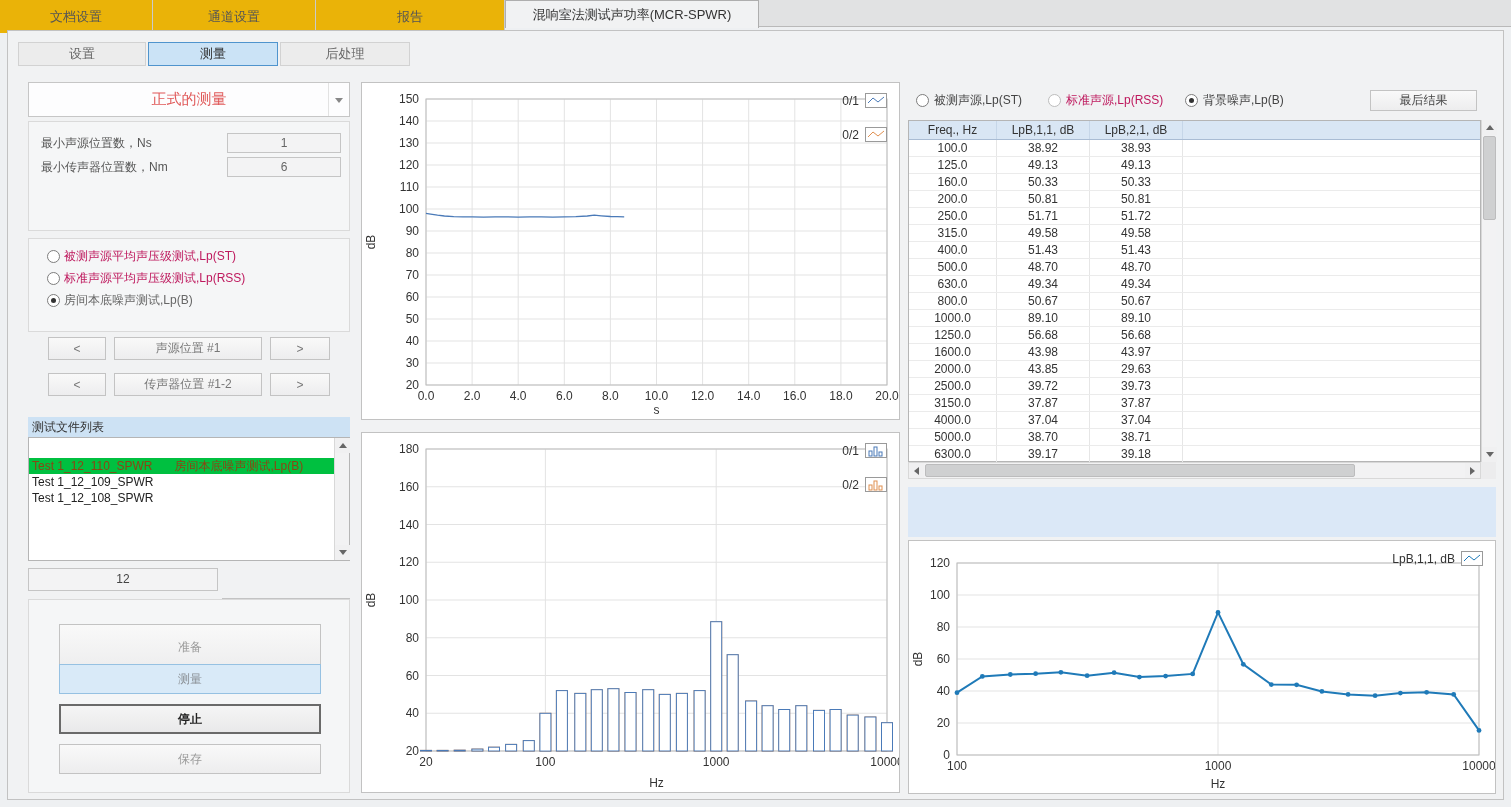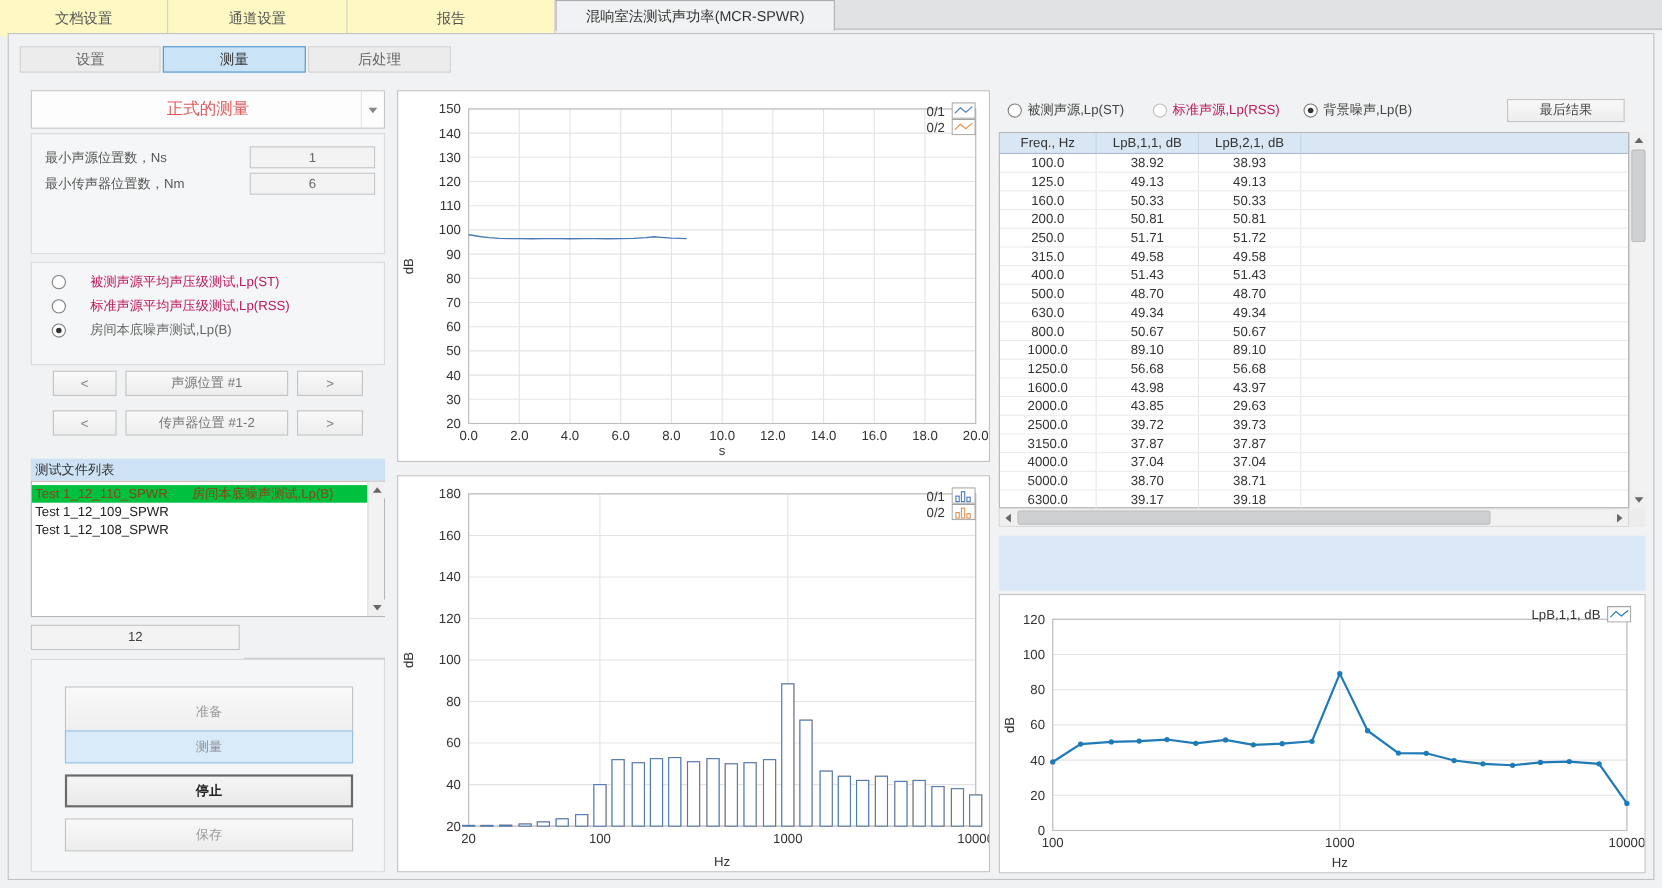--- a/index.html
+++ b/index.html
@@ -1,35 +1,35 @@
 <!DOCTYPE html>
 <html><head>
 <meta charset="utf-8">
 <style>
   *{margin:0;padding:0;box-sizing:border-box}
   html,body{width:1511px;height:807px}
   body{font-family:"Liberation Sans",sans-serif;background:#eef0f2;position:relative;overflow:hidden;font-size:12px;color:#333}
   .tabbar{position:absolute;left:0;top:0;width:100%;height:27px;background:#e1e2e3;border-bottom:1px solid #b9b9b9;display:flex}
-  .tab{height:33px;display:flex;align-items:center;justify-content:center;font-size:13px;color:#555;border-right:1px solid #cbcbcb;background:#fef9c3}
+  .tab{height:33px;display:flex;align-items:center;justify-content:center;font-size:13px;color:#555;border-right:1px solid #cbcbcb;background:#eab308}
   .tab.active{background:#f1f2f3;border:1px solid #aeaeae;border-bottom:none;color:#333;height:28px}
   .content{position:absolute;left:7px;top:30px;width:1497px;height:770px;background:#f1f2f3;border:1px solid #c2c2c2}
   .subtab{position:absolute;height:24px;display:flex;align-items:center;justify-content:center;font-size:13px;color:#666;background:#ececec;border:1px solid #d2d2d2;cursor:default}
   .subtab.active{background:#cbe3f6;border-color:#4f94cd;color:#333}
   .grp{position:absolute;background:#f5f6f7;border:1px solid #dadada}
   .mode-select{position:absolute;background:#fdfdfe;border:1px solid #c6c6c6;display:flex;align-items:center;justify-content:center}
   .mode-text{color:#e05a5a;font-size:15px}
   .dd-btn{position:absolute;right:0;top:0;width:21px;height:100%;border-left:1px solid #e2e2e2;display:flex;align-items:center;justify-content:center}
   .dd-btn::after{content:"";border:4px solid transparent;border-top:5px solid #888;margin-top:5px}
   .frow{position:absolute;left:10px;width:302px;height:20px;display:flex}
   .flabel{flex:1;line-height:20px;color:#555;padding-left:2px;white-space:nowrap}
   .finput{width:114px;height:20px;border:1px solid #c5c5c5;background:#f3f3f4;text-align:center;line-height:18px;color:#666}
   .radio{width:13px;height:13px;border:1px solid #7d7d7d;border-radius:50%;background:#fff;display:inline-block;position:relative;flex:none}
   .radio.sel::after{content:"";position:absolute;left:3px;top:3px;width:5px;height:5px;border-radius:50%;background:#333}
   .radio.dis{border-color:#bdbdbd}
-  .radiorow{position:absolute;left:18px;display:flex;align-items:center;gap:22px;height:15px}
+  .radiorow{position:absolute;left:18px;display:flex;align-items:center;gap:4px;height:15px}
   .hradio{position:absolute;display:flex;align-items:center;gap:5px;height:15px}
   .rlabel{white-space:nowrap}
   .rlabel.dim{color:#be185d}
   .rlabel.dark{color:#444}
   .rlabel.mid{color:#666}
   .btn{position:absolute;background:linear-gradient(#f9f9f9,#ededee);border:1px solid #c3c3c3;color:#777;font-size:12px;display:flex;align-items:center;justify-content:center;cursor:default;white-space:nowrap}
   .btn.dim{color:#9a9a9a}
   .btn.blue{background:#d9eaf8;border-color:#96c1e2;color:#8a8f94}
   .btn.stop{border:2px solid #6a6a6a;color:#222;font-weight:bold;background:linear-gradient(#f5f5f5,#e9e9ea)}
   .fl-title{position:absolute;background:#cde2f4;color:#333;line-height:20px;padding-left:4px}
@@ -44,21 +44,21 @@
   .sarr.up::after{content:"";border:4px solid transparent;border-bottom:5px solid #666;margin-top:-4px}
   .sarr.down::after{content:"";border:4px solid transparent;border-top:5px solid #666;margin-bottom:-4px}
   .sarr.lft{left:0;top:0}.sarr.rgt{right:0;top:0}
   .sarr.lft::after{content:"";border:4px solid transparent;border-right:5px solid #666;margin-left:-4px}
   .sarr.rgt::after{content:"";border:4px solid transparent;border-left:5px solid #666;margin-right:-4px}
   .sthumb{position:absolute;left:1px;width:13px;background:#cfd0d1;border:1px solid #bcbcbd;border-radius:2px}
   .hthumb{position:absolute;top:1px;height:13px;background:#cfd0d1;border:1px solid #bcbcbd;border-radius:2px}
   .chart-panel{position:absolute;background:#fff;border:1px solid #c2c2c2}
   .chart-panel svg{display:block}
   svg text{font-family:"Liberation Sans",sans-serif;font-size:12px;fill:#333}
-  .legend{position:absolute;top:10px;right:12px;display:flex;flex-direction:column;gap:0;align-items:flex-end}
+  .legend{position:absolute;top:10px;right:12px;display:flex;flex-direction:column;gap:19px;align-items:flex-end}
   .legend-row{display:flex;align-items:center;gap:6px;font-size:12px;color:#333}
   .rtable{position:absolute;background:#fff;border:1px solid #b5b5b5}
   .rt-head{display:flex;height:19px;background:#d9e6f4;border-bottom:1px solid #a9bcd4}
   .rt-head .rt-cell{line-height:19px;border-right:1px solid #c6d6e8}
   .rt-cell{width:93px;text-align:center;font-size:12px;color:#333;flex:none}
   .rt-cell.c0{width:88px}
   .rt-fill{flex:1}
   .rt-row{display:flex;height:17px;border-bottom:1px solid #ebebeb}
   .rt-row .rt-cell{line-height:16px;border-right:1px solid #e6e6e6}
   .band{position:absolute;background:#dbe8f7}
@@ -113,21 +113,21 @@
 <div class="btn" style="left:48px;top:337px;width:58px;height:23px">&lt;</div>
 <div class="btn" style="left:114px;top:337px;width:148px;height:23px">声源位置 #1</div>
 <div class="btn" style="left:270px;top:337px;width:60px;height:23px">&gt;</div>
 
 <div class="btn" style="left:48px;top:373px;width:58px;height:23px">&lt;</div>
 <div class="btn" style="left:114px;top:373px;width:148px;height:23px">传声器位置 #1-2</div>
 <div class="btn" style="left:270px;top:373px;width:60px;height:23px">&gt;</div>
 
 <div class="fl-title" style="left:28px;top:417px;width:322px;height:20px">测试文件列表</div>
 <div class="filelist" style="left:28px;top:437px;width:322px;height:124px">
-  <div id="filelist-items" style="padding-top:3px">
+  <div id="filelist-items" style="padding-top:20px">
       <div class="fl-item sel"><span>Test 1_12_110_SPWR</span><span style="margin-left: 22px;">房间本底噪声测试,Lp(B)</span></div>
       <div class="fl-item"><span>Test 1_12_109_SPWR</span></div>
       <div class="fl-item"><span>Test 1_12_108_SPWR</span></div>
     </div>
   <div class="vscroll" style="right:0;top:0;width:15px;height:122px">
     <div class="sarr up"></div>
     <div class="sarr down"></div>
   </div>
 </div>
 

